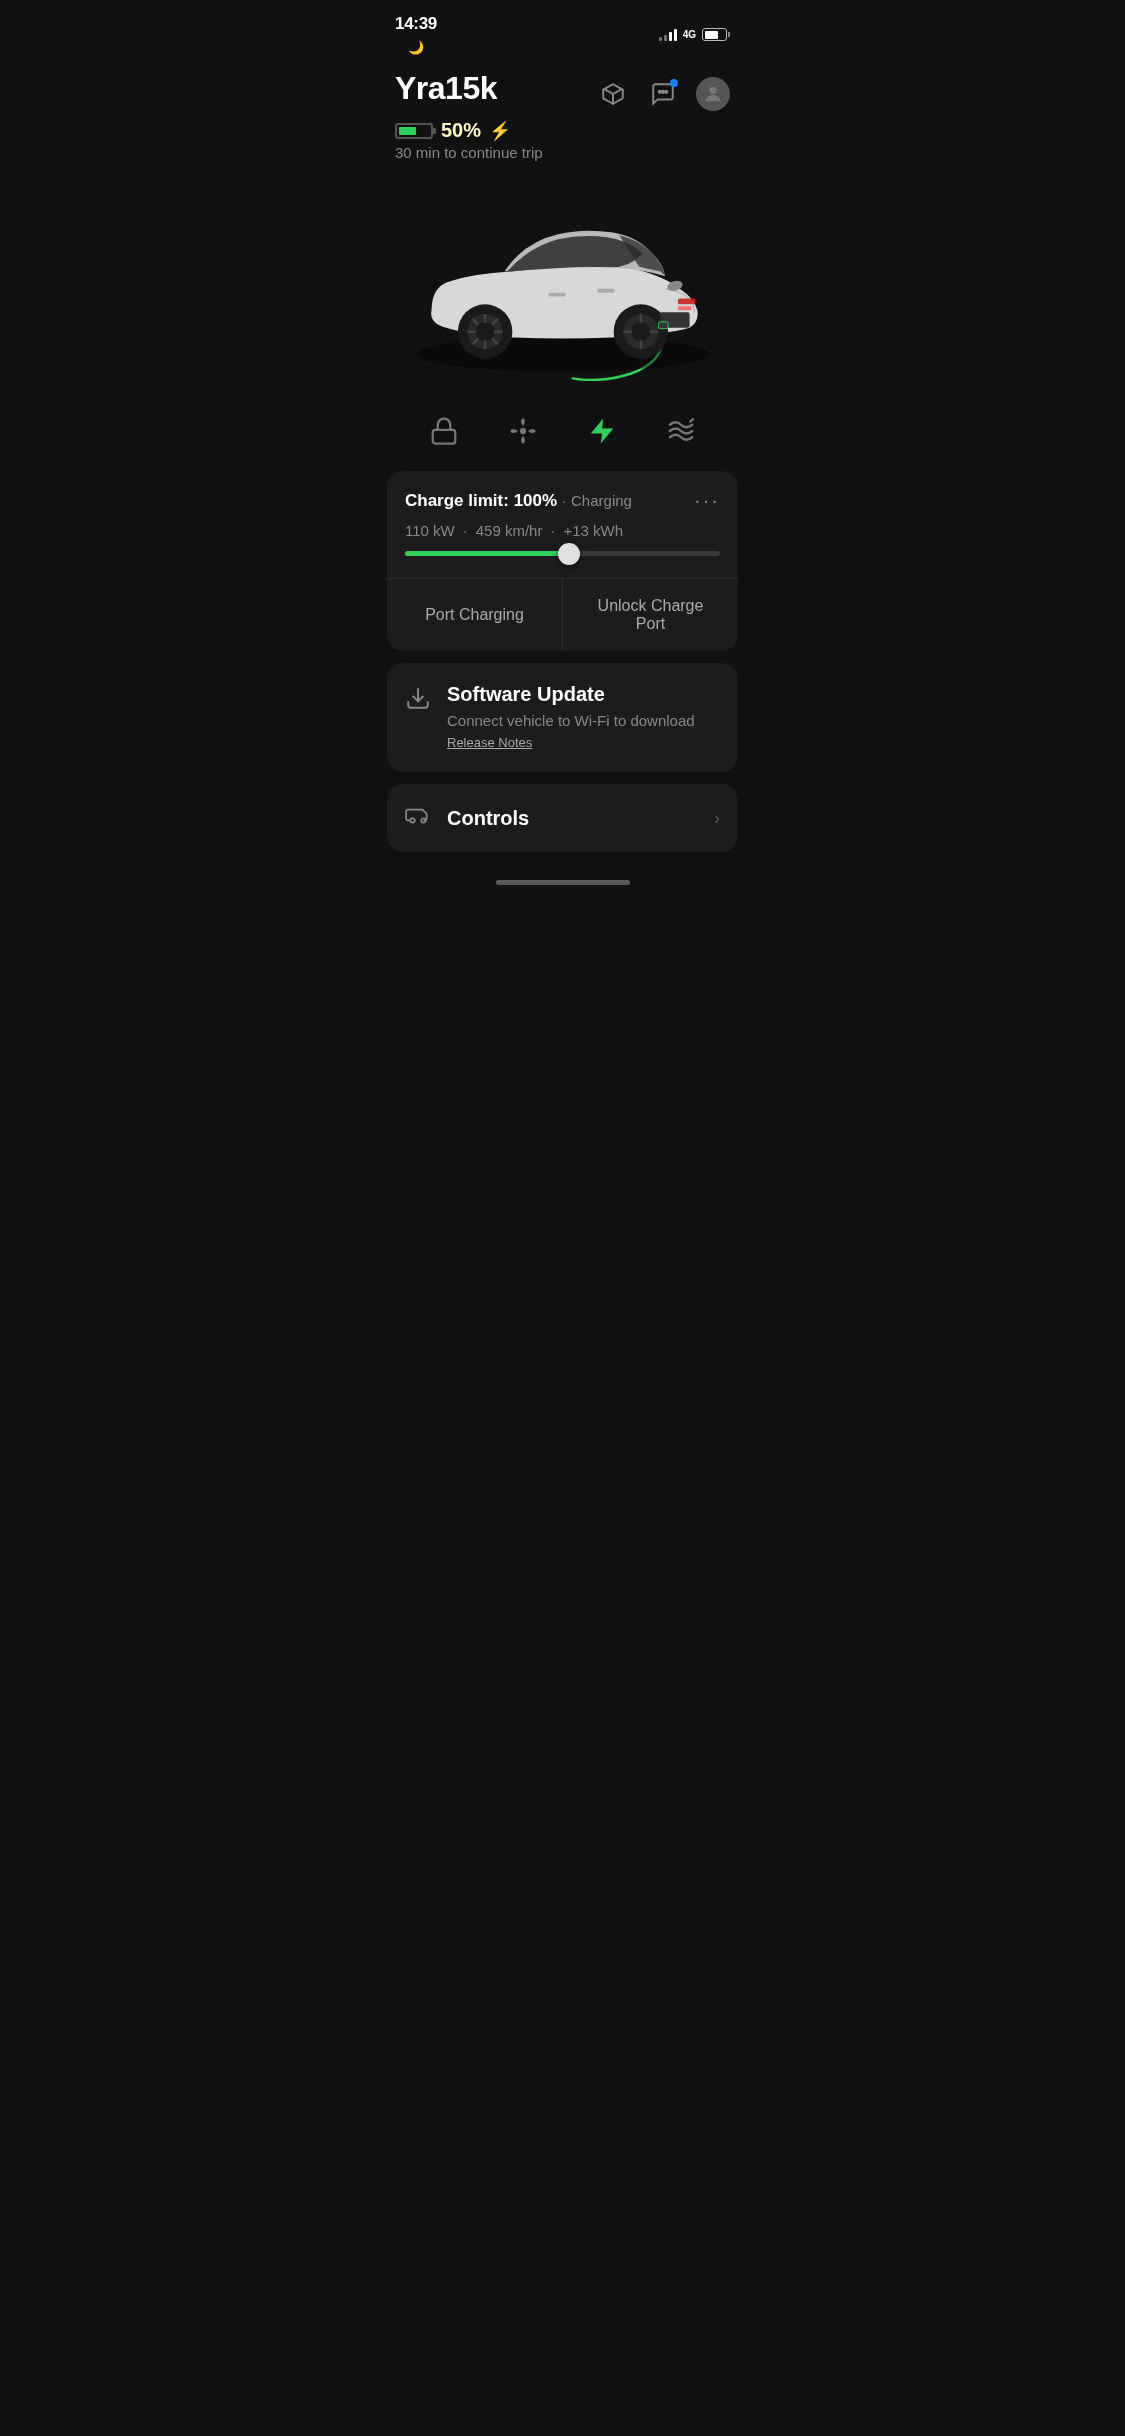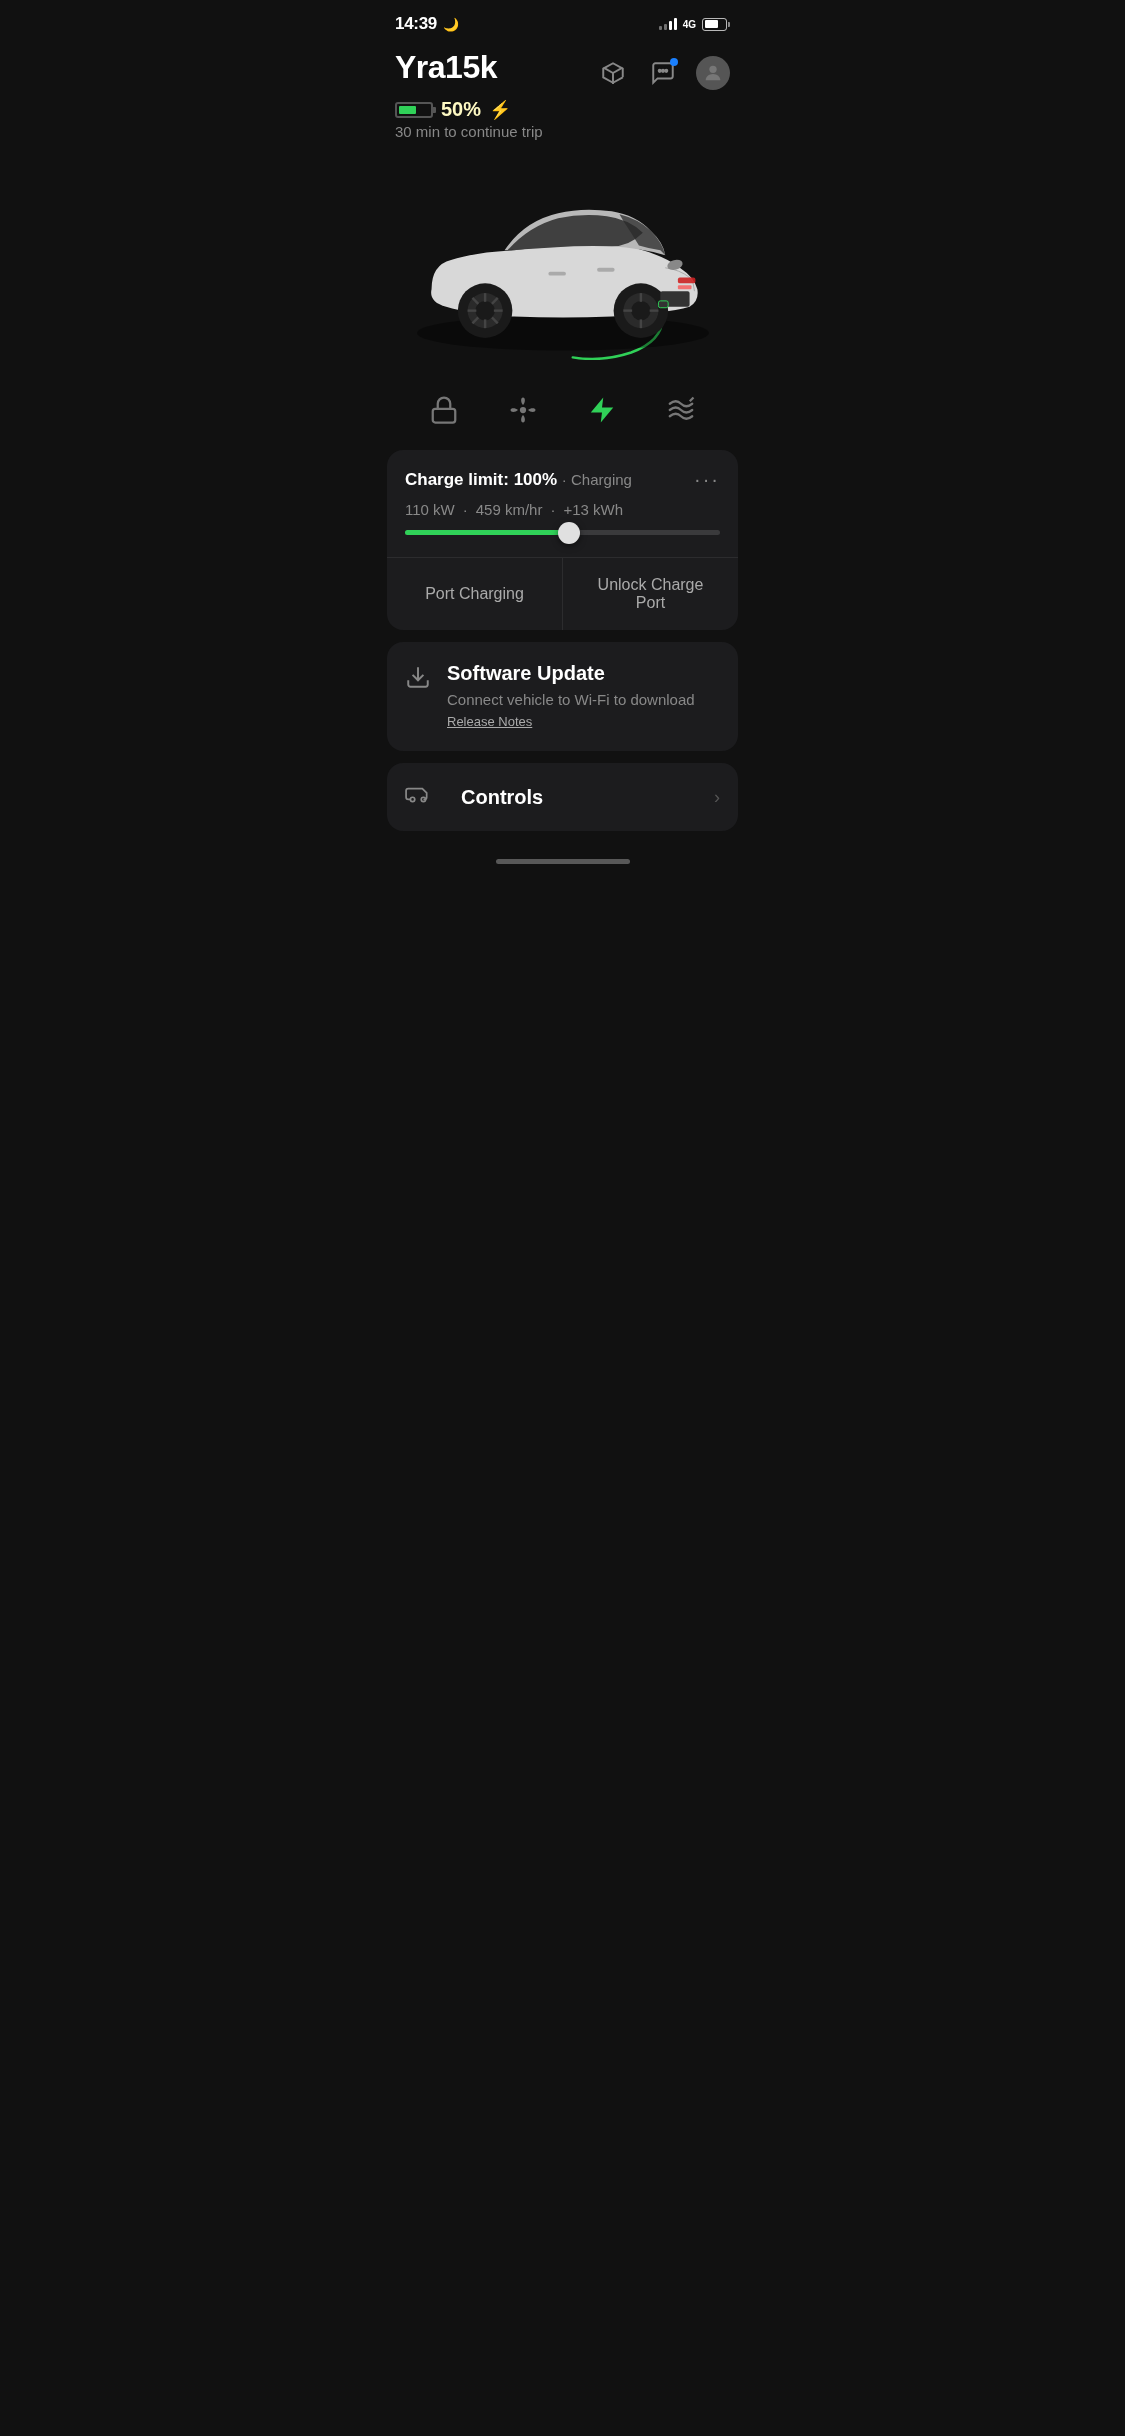--- a/index.html
+++ b/index.html
@@ -331,21 +331,21 @@
     }
 
     
     .controls-row {
       margin: 12px 12px 0;
       background: #1c1c1e;
       border-radius: 16px;
       padding: 18px 18px;
       display: flex;
       align-items: center;
-      gap: 30px;
+      gap: 16px;
     }
     .controls-car-icon {
       font-size: 22px;
       color: #888;
     }
     .controls-label {
       font-size: 20px;
       font-weight: 700;
       flex: 1;
     }
@@ -365,21 +365,21 @@
       width: 134px;
       height: 5px;
       background: rgba(255,255,255,0.3);
       border-radius: 3px;
     }
   </style>
 </head>
 <body>
 
 <div class="status-bar">
-  <div style="display:flex;align-items:center;gap:6px;">
+  <div style="display:flex;align-items:center;gap:6px;flex-direction:column;">
     <span class="status-time">14:39</span>
     <span style="font-size:13px;">🌙</span>
   </div>
   <div class="status-right">
     <div class="signal-bars">
       <span></span>
         <span></span>
         <span></span>
         <span></span>
     </div>

